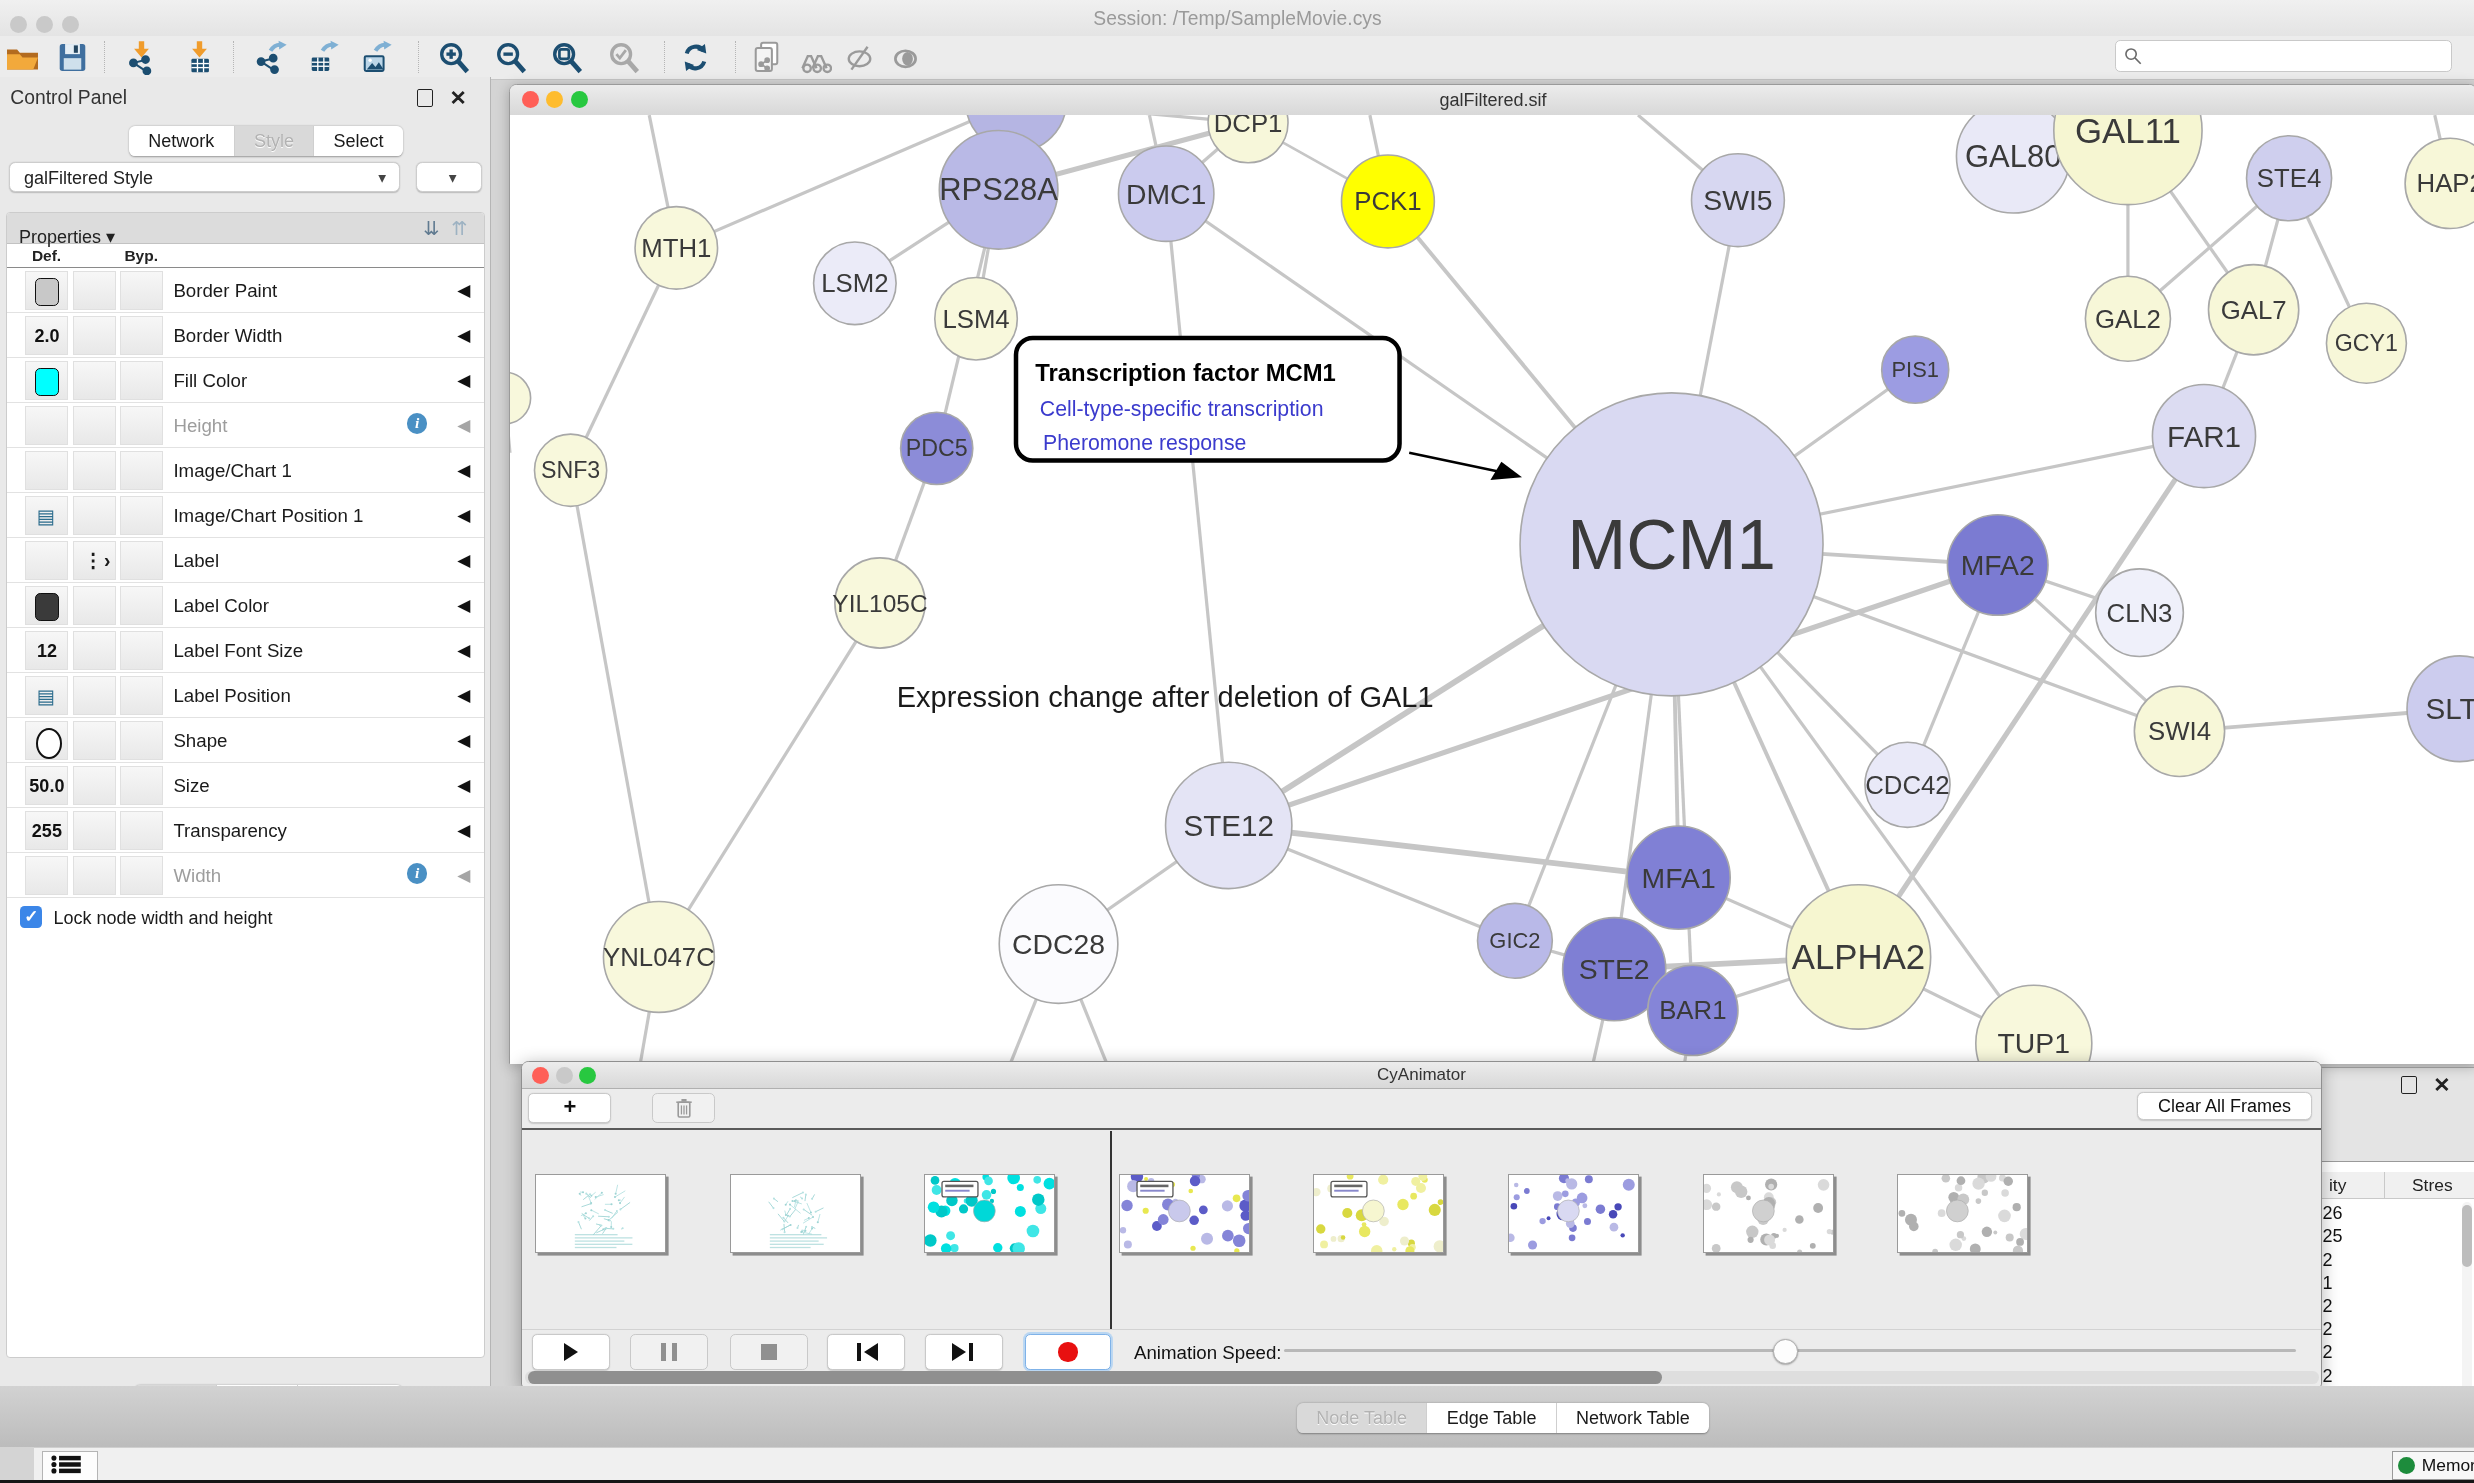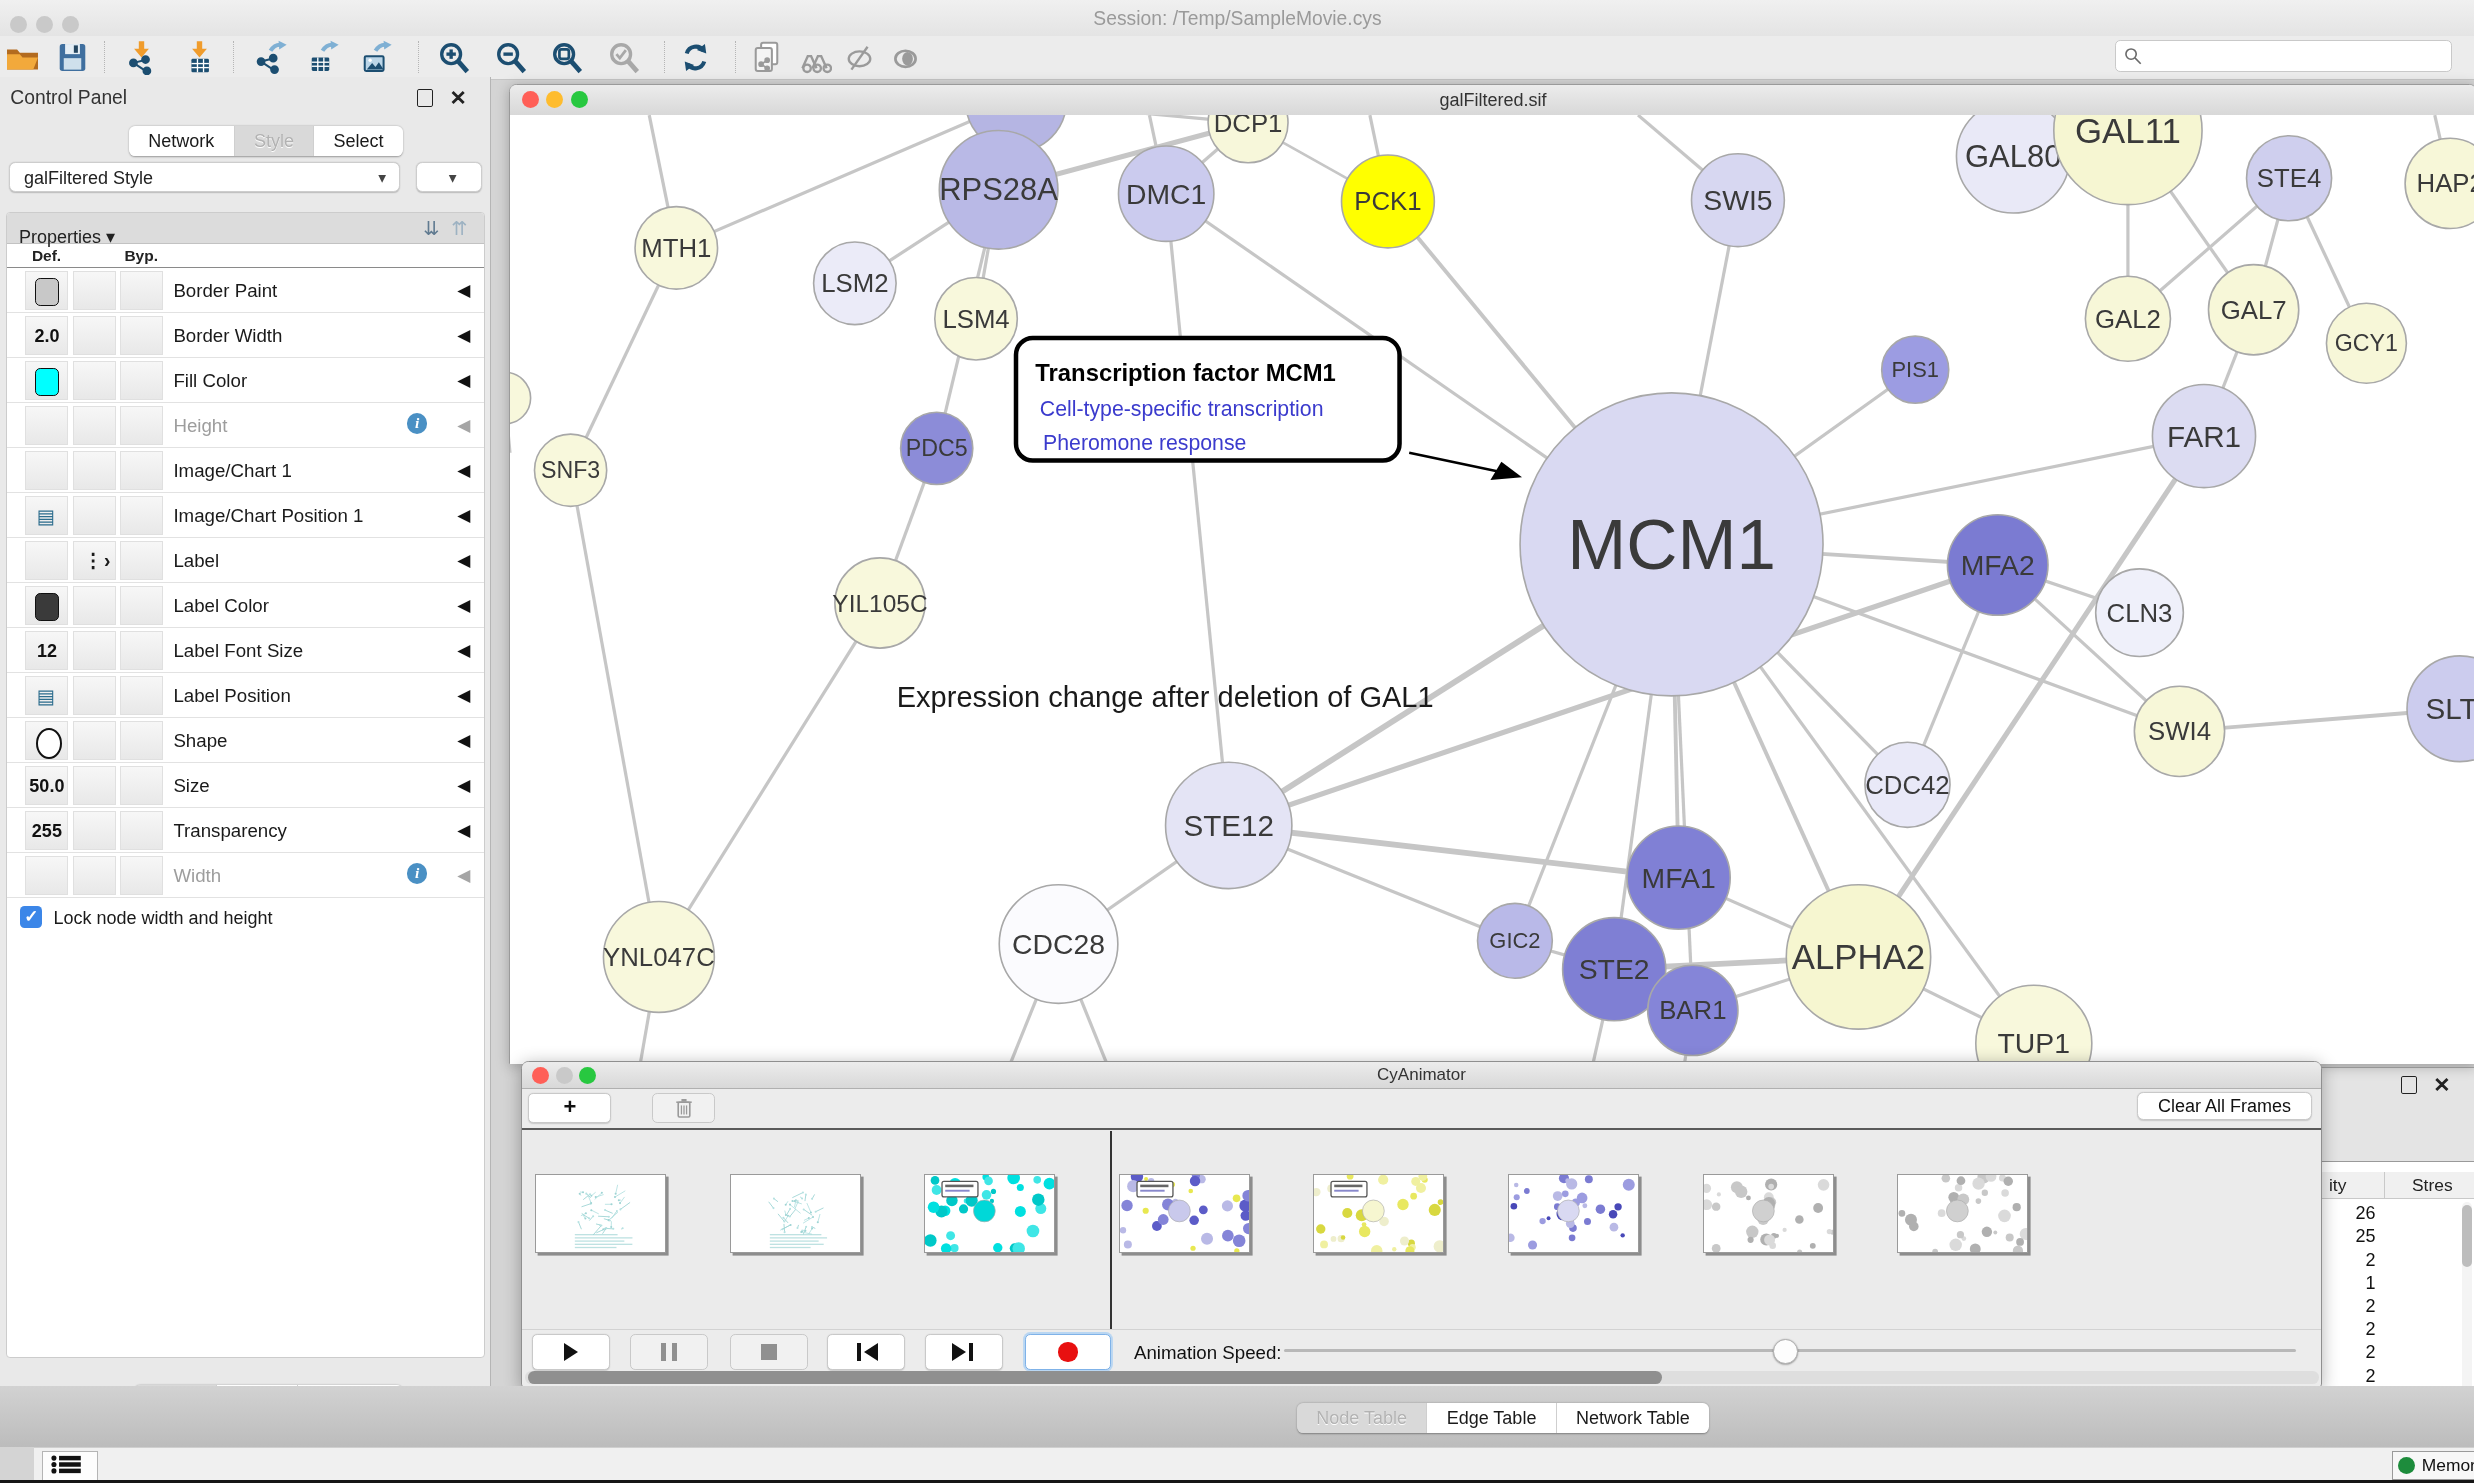--- a/index.html
+++ b/index.html
@@ -73,21 +73,21 @@
   .mactitle{position:absolute;left:0;top:0;right:0;height:30px;border-radius:6.4px 6.4px 0 0;
     background:linear-gradient(#ececec,#d8d8d8);border-bottom:0.6px solid #b0b0b0;}
   .mactitle .t{position:absolute;left:0;right:0;top:5.2px;text-align:center;font-size:18px;color:#333;}
   .netcanvas{position:absolute;left:0;top:30px;width:1966px;height:949px;overflow:hidden;background:#fff;}
 
   
   .tablefrag{left:2320px;top:1067px;width:155px;height:358px;background:#e4e4e4;border-top:0.6px solid #aaa;}
   .tf-table{position:absolute;left:0;top:93px;width:155px;bottom:0;background:#fff;border-top:1.3px solid #9a9a9a;}
   .tf-hdr{position:absolute;left:0;top:10.3px;width:155px;height:26px;background:#f0f0f0;border-bottom:1.3px solid #c9c9c9;
     font-size:17.4px;color:#222;}
-  .tf-row{position:absolute;width:53px;text-align:right;font-size:18px;color:#111;}
+  .tf-row{position:absolute;width:53px;font-size:18px;color:#111;}
   .tf-scroll{position:absolute;right:2.6px;top:40px;width:10.3px;height:271px;background:#f4f4f4;border-radius:5.2px;}
   .tf-thumb{position:absolute;left:0;top:2.6px;width:10.3px;height:62px;background:#bdbdbd;border-radius:5.2px;}
 
   
   .cya{left:521px;top:1061px;width:1799px;height:325px;background:#ececec;border:0.6px solid #8f8f8f;
     border-radius:7.7px 7.7px 3.9px 3.9px;box-shadow:0 3.9px 17px rgba(0,0,0,.3);}
   .cya-tools{position:absolute;left:0;top:26px;width:100%;height:40px;}
   .btn{position:absolute;background:#fff;border:1.3px solid #c9c9c9;border-radius:5.2px;
     font-size:19.3px;text-align:center;color:#111;box-shadow:0 0.6px 1.3px rgba(0,0,0,.15);}
   .btn.gray{background:#f1f1f1;color:#a5a5a5;box-shadow:none;}

